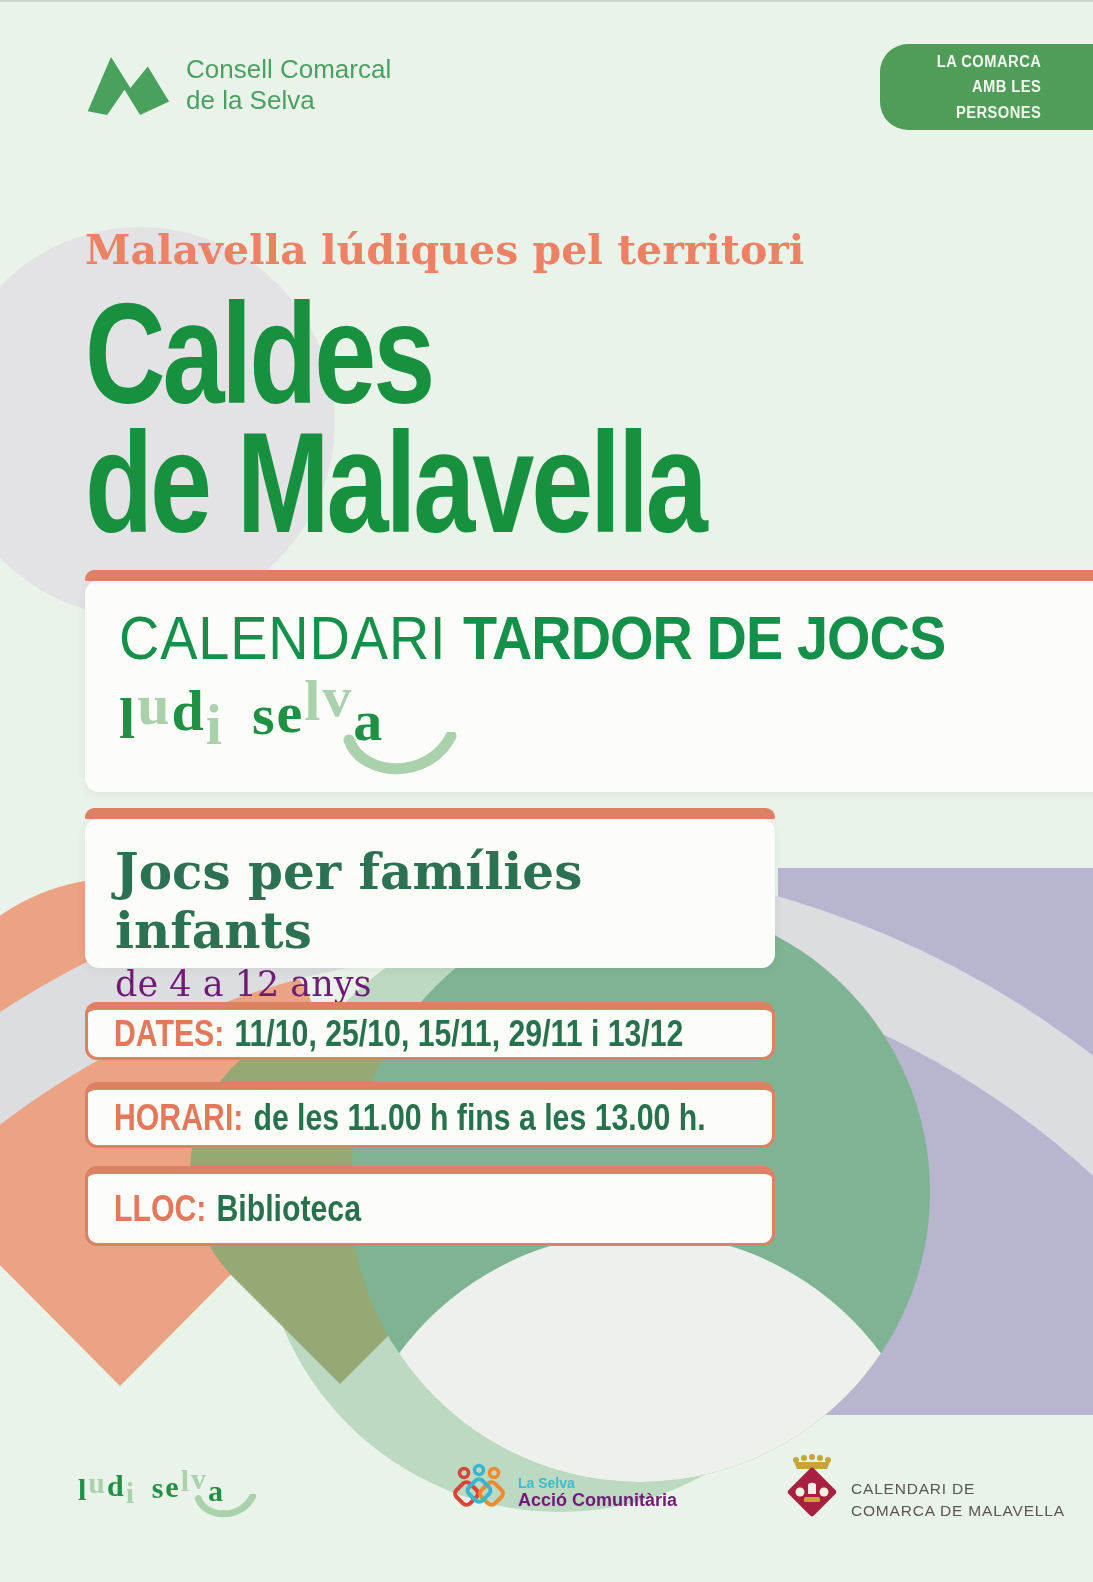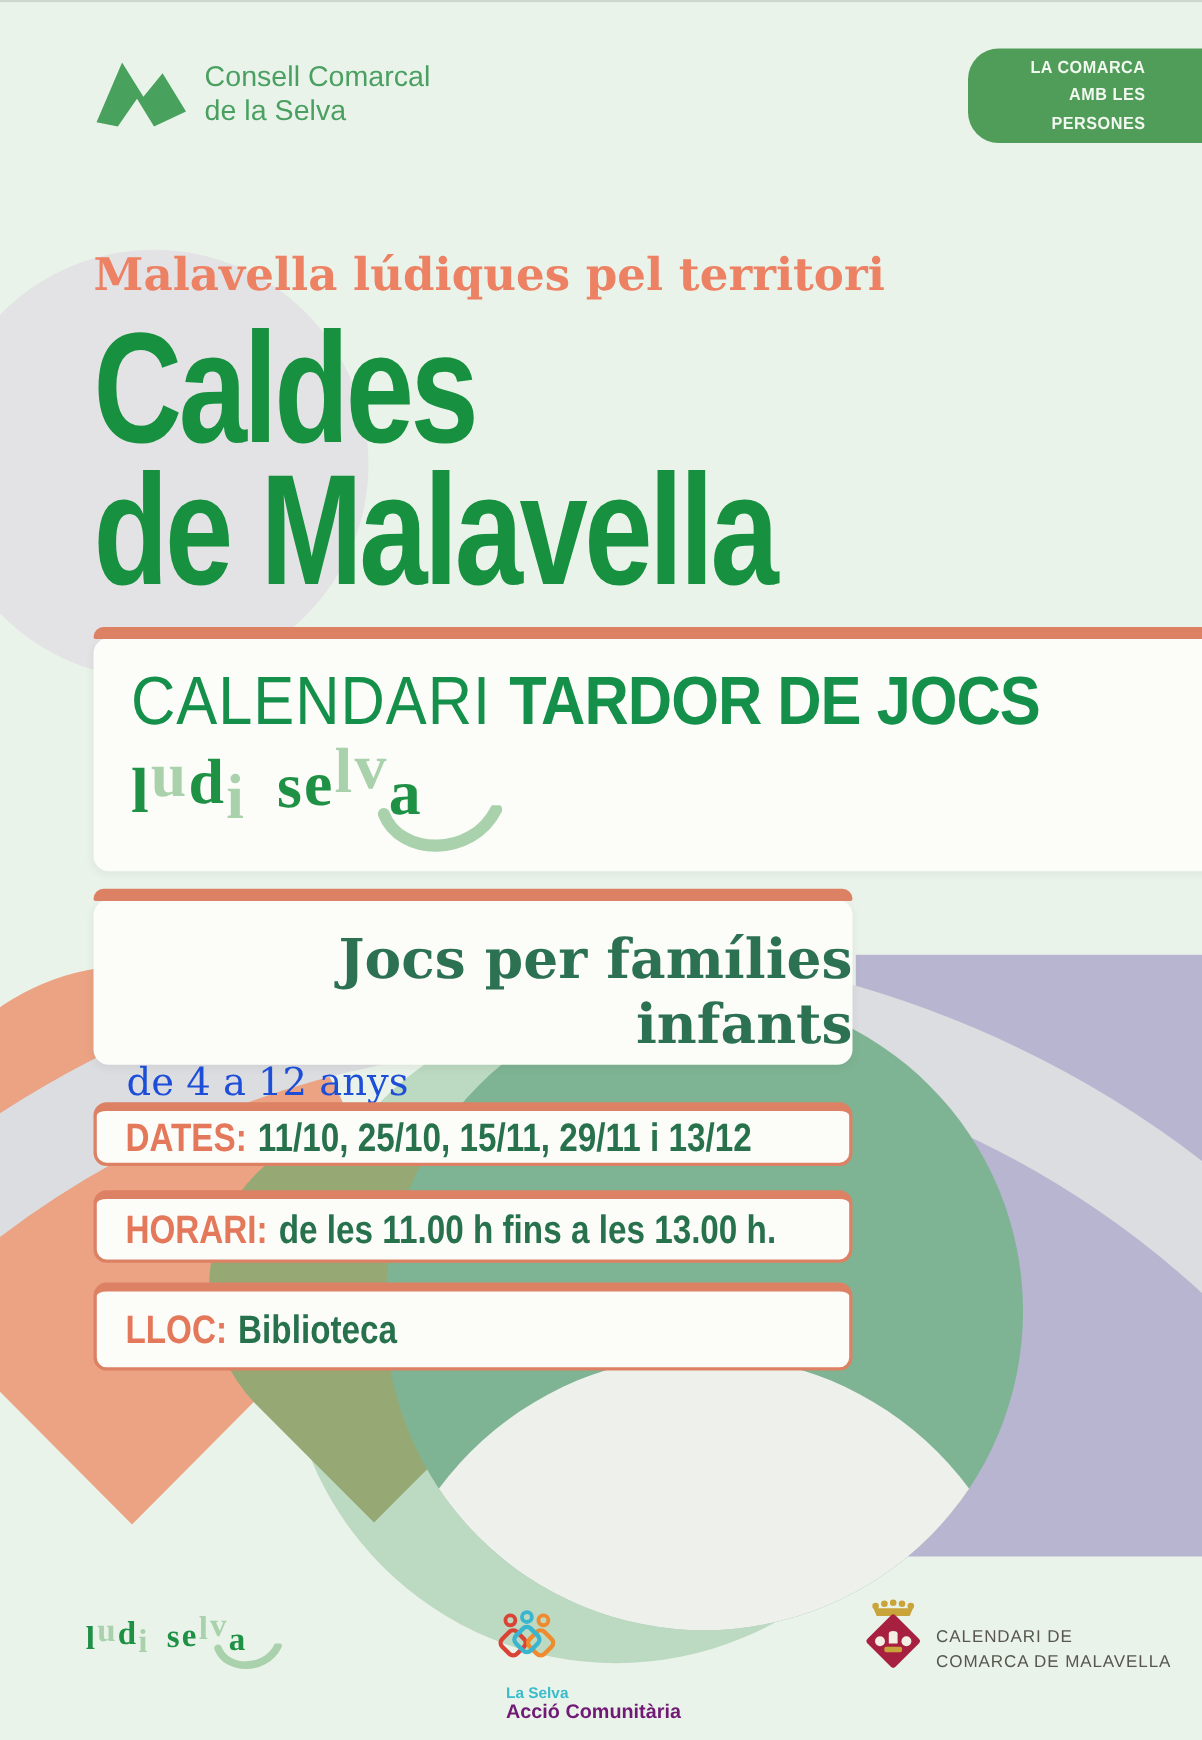--- a/index.html
+++ b/index.html
@@ -52,40 +52,40 @@
 
   .ludiselva{position:relative;font-family:Liberation Serif, serif;font-weight:bold;white-space:nowrap;}
   .ludiselva .ls-ch{display:inline-block;margin-right:2px;}
   .ludiselva .ls-dark{color:#1f9145;}
   .ludiselva .ls-light{color:#a9d2ac;}
   .ls-big{margin:6px 0 0 34px;font-size:58px;}
   .ls-smile{position:absolute;}
 
   .card-jocs{left:85px;top:816px;width:690px;height:150px;}
   .jocs-title{margin:24px 0 0 30px;font-family:"DejaVu Serif",serif;font-weight:bold;
-    font-size:50px;color:#2b7152;text-align:right;}
-  .jocs-sub{margin:4px 0 0 30px;font-family:"DejaVu Serif",serif;font-size:35px;color:#1d4ed8;}
+    font-size:50px;color:#2b7152;}
+  .jocs-sub{margin:4px 0 0 30px;font-family:"DejaVu Serif",serif;font-size:35px;color:#701a75;}
 
   
   .info-row{
     position:absolute;left:85px;width:690px;z-index:2;
     background:#fcfcf9;border:3px solid #dd8164;border-top-width:8px;border-radius:12px;
     display:flex;align-items:center;padding-left:26px;
   }
   .row-dates{top:1000px;height:58px;}
   .row-horari{top:1080px;height:66px;}
   .row-lloc{top:1164px;height:80px;}
   .row-text{white-space:nowrap;font-weight:bold;font-size:36px;
     transform:scaleX(.84);transform-origin:left center;}
   .row-label{color:#e4785a;margin-right:12px;}
   .row-value{color:#27724d;}
 
   
   .footer-ludi{position:absolute;left:78px;top:1468px;z-index:3;font-size:30px;}
-  .accio{position:absolute;left:450px;top:1460px;z-index:3;display:flex;align-items:flex-start;flex-direction:column;}
+  .accio{position:absolute;left:450px;top:1460px;z-index:3;display:flex;align-items:flex-start;}
   .accio-text{margin-left:10px;margin-top:14px;line-height:1.1;}
   .accio-top{color:#3bbccb;font-size:14px;font-weight:bold;}
   .accio-bottom{color:#701a75;font-size:18px;font-weight:bold;}
   .ajuntament{position:absolute;left:783px;top:1450px;z-index:3;display:flex;align-items:flex-start;}
   .ajuntament-text{margin-left:10px;margin-top:26px;color:#57574f;font-size:15.5px;
     letter-spacing:.8px;line-height:1.45;}
 </style>
 </head>
 <body>
 

